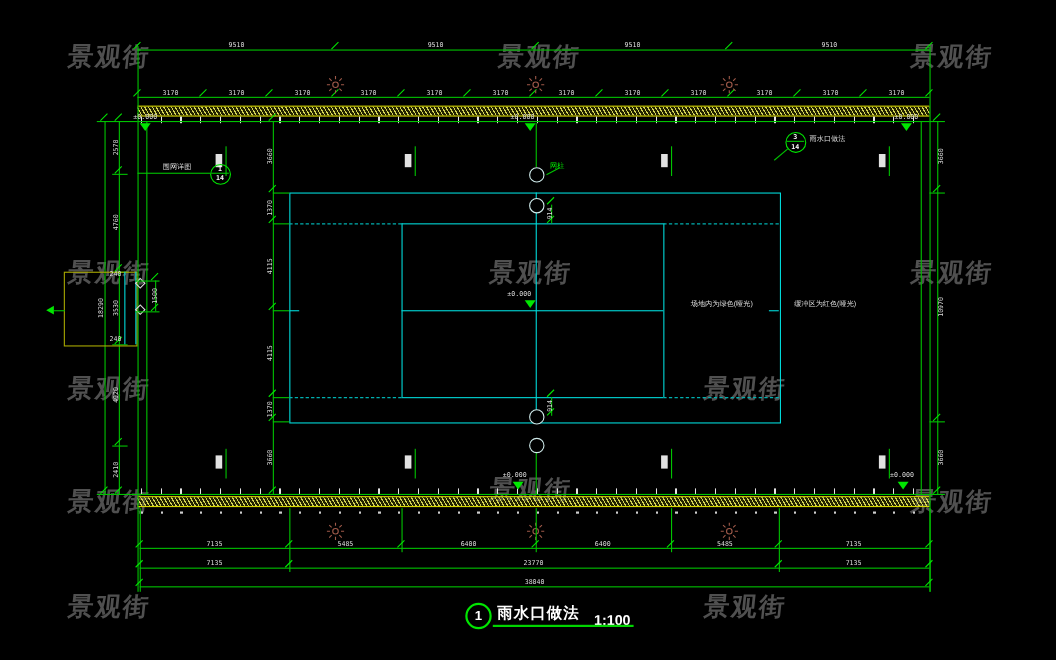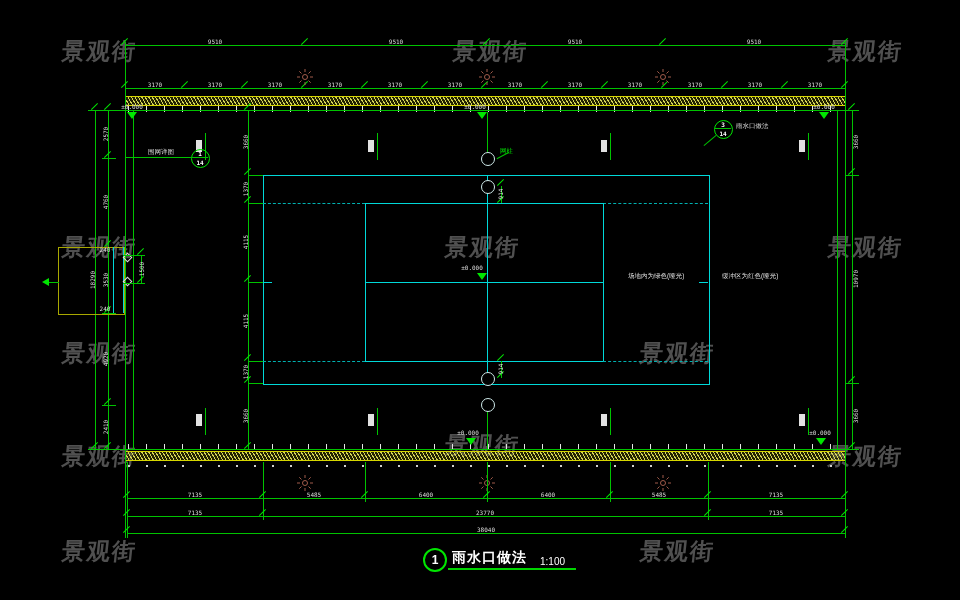--- a/index.html
+++ b/index.html
@@ -26,21 +26,21 @@
   .wm{position:absolute;color:rgba(160,160,160,.5);font-weight:bold;font-size:23px;letter-spacing:2px;
       transform:skewX(-6deg);white-space:nowrap;}
   .olv{position:absolute;border:1px solid #a8a800;}
   .dia{position:absolute;width:5px;height:5px;border:1px solid #dddddd;transform:rotate(45deg);}
   .pole{position:absolute;width:6px;height:12px;background:#e2e2e2;}
   .ctx{position:absolute;color:#dedede;font-size:6.5px;white-space:nowrap;}
   .gtx{position:absolute;color:#00e600;font-size:6.5px;white-space:nowrap;}
   .tcirc{position:absolute;width:20px;height:20px;border:2px solid #00e600;border-radius:50%;
          color:#fff;font:bold 12px "Liberation Sans",sans-serif;text-align:center;line-height:20px;}
   .ttl{position:absolute;color:#fff;font-weight:bold;font-size:14px;letter-spacing:1px;white-space:nowrap;}
-  .tscale{position:absolute;color:#fff;font-weight:normal;font-size:10px;white-space:nowrap;}
+  .tscale{position:absolute;color:#fff;font-weight:bold;font-size:13px;white-space:nowrap;}
   .uline{position:absolute;height:2px;background:#00d400;}
   .cotext{position:absolute;color:#fff;font:bold 6px "DejaVu Sans Mono",monospace;text-align:center;}
 </style>
 </head>
 <body>
 
 <svg width="0" height="0" style="position:absolute">
   <defs>
     <g id="lamp" stroke="#a05a4a" fill="none" stroke-width="1">
       <circle cx="8" cy="8" r="2.5"></circle>

